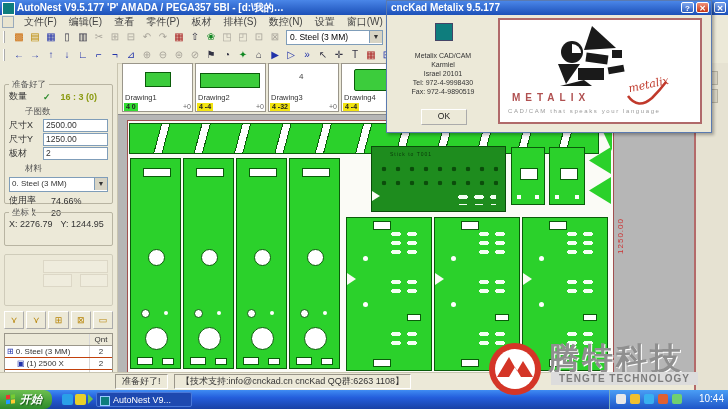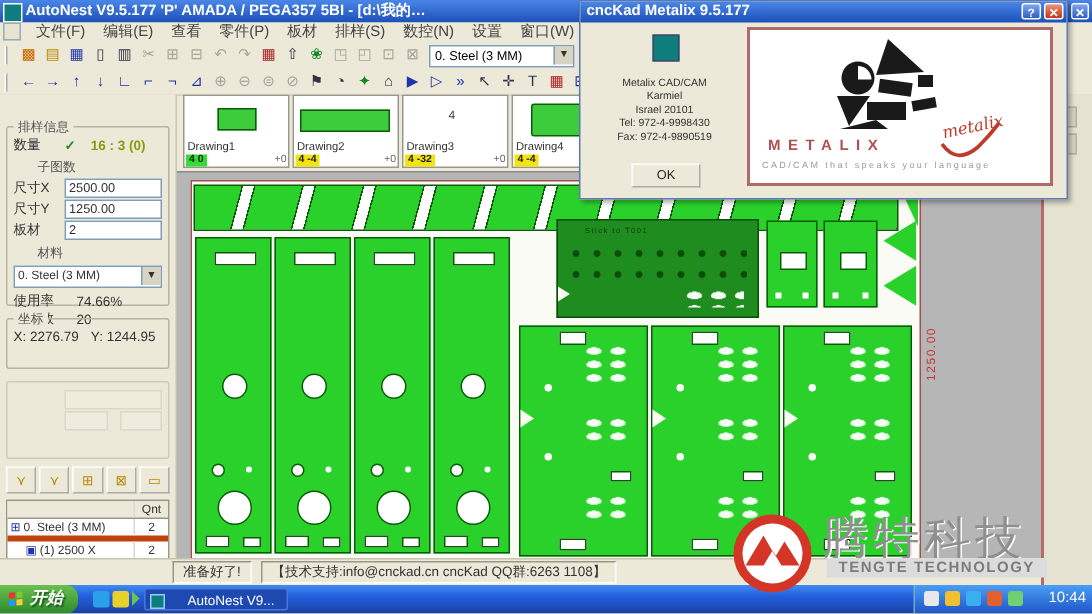--- a/index.html
+++ b/index.html
@@ -40,21 +40,21 @@
   .chk{color:#2a8a2a;font-weight:bold;margin-right:10px}
   .olv{color:#8a9a10;font-weight:bold}
   .seclbl{font-size:8.5px;color:#555;margin:3px 16px 1px}
   #side-combo{position:relative;height:13px;background:#fff;border:1px solid #7f9db9;font-size:8px;line-height:12px;padding-left:2px;margin:2px 0 3px}
   #side-combo .dd{position:absolute;right:0;top:0;width:12px;height:12px;background:#d8d4c4;border-left:1px solid #7f9db9;text-align:center;font-size:7px;line-height:12px}
   .ghost .inp{background:#f2efe2;border-color:#cfcaB8;border-color:#cfcab8}
   .ghost{opacity:.55}
   #nestbtns{display:flex;gap:2px;margin-top:5px}
   #nestbtns .nb{width:19px;height:16px;background:#ece9d8;border:1px outset #fff;text-align:center;line-height:16px;font-size:9px;color:#b8860b}
   #qtable{margin-top:4px;border:1px solid #9a968a;background:#fff;font-size:8px}
-  #qtable .trow{display:flex;height:11px;line-height:11px;border-bottom:4px solid #c2410c}
+  #qtable .trow{display:flex;height:11px;line-height:11px;border-bottom:1px solid #c2410c}
   #qtable .thead{background:#ece9d8;border-bottom:1px solid #9a968a}
   #qtable .c1{flex:1;padding-left:2px;overflow:hidden;white-space:nowrap}
   #qtable .c2{width:22px;text-align:center;border-left:1px solid #d8d8d8;flex:0 0 auto}
   #qtable .pre{color:#23a;margin-right:2px}
   #qtable .lv1 .c1{padding-left:12px}
 
   
   #tiles{position:absolute;left:122px;top:63px;height:51px;display:flex;gap:2px}
   .tile{position:relative;width:71px;height:49px;background:#fff;border:1px solid #9a968a;box-sizing:border-box}
   .prev{position:relative;height:30px}
@@ -125,29 +125,29 @@
   #about .ltxt{position:absolute;left:6px;top:50px;width:100px;text-align:center;font-size:7px;color:#333;line-height:9px}
   #about .okbtn{position:absolute;left:34px;top:108px;width:44px;height:14px;background:#ece9d8;border:1px outset #fff;font-size:8.5px;text-align:center;line-height:13px;color:#222}
   #logobox{position:absolute;left:111px;top:17px;width:204px;height:106px;background:#fff;border:2px solid #b06a6a;box-sizing:border-box}
   #logobox .brand{position:absolute;left:12px;top:72px;font-size:10px;font-weight:bold;letter-spacing:5px;color:#b05050}
   #logobox .tagline{position:absolute;left:8px;top:88px;font-size:6px;letter-spacing:1.6px;color:#9a9a9a;white-space:nowrap}
   #logobox .script{position:absolute;left:128px;top:58px;font-size:11px;color:#c0392b;transform:rotate(-12deg);font-family:"DejaVu Serif",serif;font-style:italic}
 
   
   #watermark{position:absolute;left:0;top:0;width:728px;height:409px;pointer-events:none;z-index:90}
   #wm-circle{position:absolute;left:487px;top:341px;width:56px;height:56px}
-  #wm-cn{position:absolute;left:548px;top:338px;font-size:31px;font-weight:normal;color:#8f8f8f;letter-spacing:3px;text-shadow:1px 1px 0 #fff}
+  #wm-cn{position:absolute;left:548px;top:338px;font-size:31px;font-weight:bold;color:#8f8f8f;letter-spacing:3px;text-shadow:1px 1px 0 #fff}
   #wm-en{position:absolute;left:551px;top:372px;background:#dcdcdc;color:#7c7c7c;font-size:10px;font-weight:bold;letter-spacing:1px;padding:1px 8px}
 
   
   #taskbar{position:absolute;left:0;top:390px;width:728px;height:19px;background:linear-gradient(180deg,#3f8cf3,#245edc 40%,#1941a5);z-index:80}
   #startbtn{position:absolute;left:0;top:0;width:52px;height:19px;background:linear-gradient(180deg,#6cbf4f,#2d8a2b);border-radius:0 8px 8px 0;color:#fff;font-size:11px;font-weight:bold;font-style:italic;line-height:19px;padding-left:20px;box-sizing:border-box;text-shadow:1px 1px 1px #1a5a1a}
   #startbtn .flag{position:absolute;left:6px;top:5px;width:4px;height:4px;background:#e33;box-shadow:5px 0 0 #7c3,0 5px 0 #29f,5px 5px 0 #fc3;transform:skewY(-6deg)}
   .ql{position:absolute;top:4px;width:11px;height:11px;border-radius:2px}
-  #taskbtn{position:absolute;left:96px;top:2px;width:96px;height:15px;background:#1e49b0;border:1px solid #4a78d8;border-radius:2px;color:#fff;font-size:9px;line-height:14px;padding-left:28px;box-sizing:border-box;white-space:nowrap;overflow:hidden}
+  #taskbtn{position:absolute;left:96px;top:2px;width:96px;height:15px;background:#1e49b0;border:1px solid #4a78d8;border-radius:2px;color:#fff;font-size:9px;line-height:14px;padding-left:16px;box-sizing:border-box;white-space:nowrap;overflow:hidden}
   #taskbtn i{left:3px;top:3px;width:8px;height:8px;background:#0e7d7d;border:1px solid #9cf}
   #tray{position:absolute;right:0;top:0;width:118px;height:19px;background:linear-gradient(180deg,#4a9ef5,#1e55c8);border-left:1px solid #7ab;color:#fff;font-size:10px}
   #tray .clock{position:absolute;right:4px;top:3px}
   #tray i{top:4px;width:10px;height:10px;border-radius:2px}
 </style>
 </head>
 <body>
 
 <div id="screen">
 
@@ -215,21 +215,21 @@
         <span class="ic dk">↖</span>
         <span class="ic dk">✛</span>
         <span class="ic dk">T</span>
         <span class="ic rd">▦</span>
         <span class="ic bl">⊞</span>
       </span>
   </div>
 
   <div id="sidebar">
     <div class="grp" style="margin-top:19px;height:112px">
-      <span class="gt">排样信息</span>
+      <span class="gt">准备好了</span>
       <div class="row">
         <span class="lbl">数量</span>
         <span class="chk">✓</span>
         <span class="olv">16 : 3  (0)</span>
       </div>
       <div class="seclbl">子图数</div>
       <div class="row">
           <span class="lbl">尺寸X</span>
           <span class="inp">2500.00</span>
         </div>

